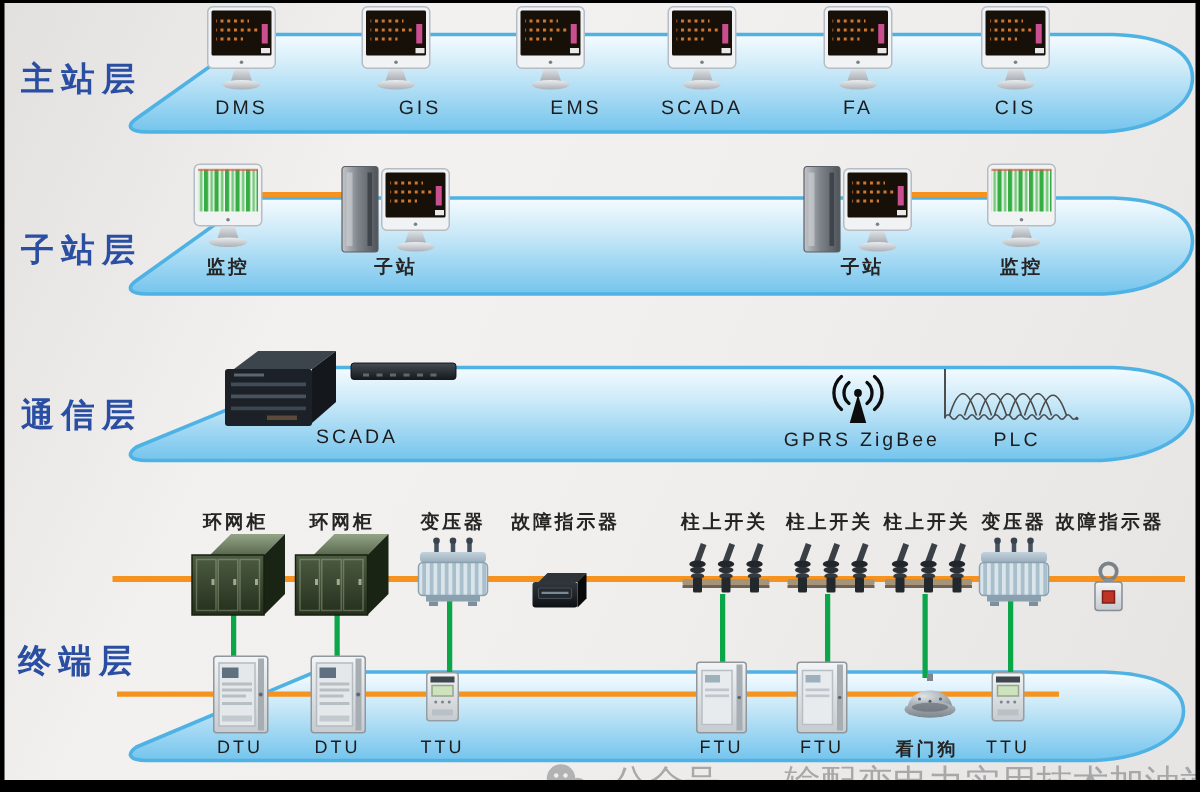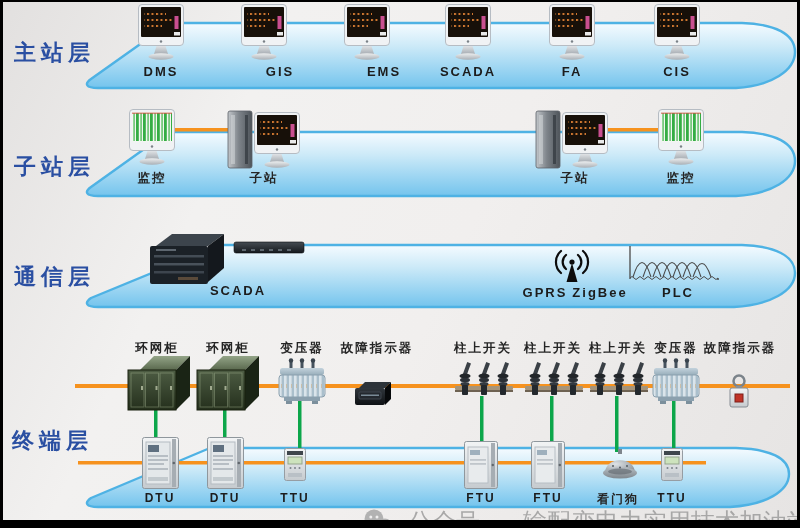--- a/index.html
+++ b/index.html
@@ -1,21 +1,21 @@
 <!DOCTYPE html>
 <html><head>
 <meta charset="utf-8">
 <style>
   html,body{margin:0;padding:0;background:#fff;}
   .stage{position:relative;width:800px;height:528px;overflow:hidden;
          background:linear-gradient(115deg,#e2e0df 0%,#f2f1f0 28%,#f1efee 55%,#e6e4e3 100%);
          font-family:"Liberation Sans","DejaVu Sans",sans-serif;}
   .abs{position:absolute;}
   .ltitle{font-size:22px;font-weight:bold;color:#2a4fa2;letter-spacing:5px;white-space:nowrap;}
-  .lbl{font-size:13px;font-weight:bold;color:#1c1c1c;letter-spacing:2px;white-space:nowrap;transform:translateX(-50%);}
+  .lbl{font-size:13px;font-weight:normal;color:#1c1c1c;letter-spacing:2px;white-space:nowrap;transform:translateX(-50%);}
   .lblcn{font-size:12.5px;font-weight:bold;color:#252525;letter-spacing:2px;white-space:nowrap;transform:translateX(-50%);}
   .wm{display:flex;align-items:center;color:#9d9d9d;opacity:.85;font-size:24px;white-space:nowrap;z-index:30;}
   .wm .nm{margin-left:43px;}
   .wm .pf{margin-left:14px;}
   .frame{background:#000;z-index:40;}
 </style>
 </head>
 <body>
 
 <div class="stage">

